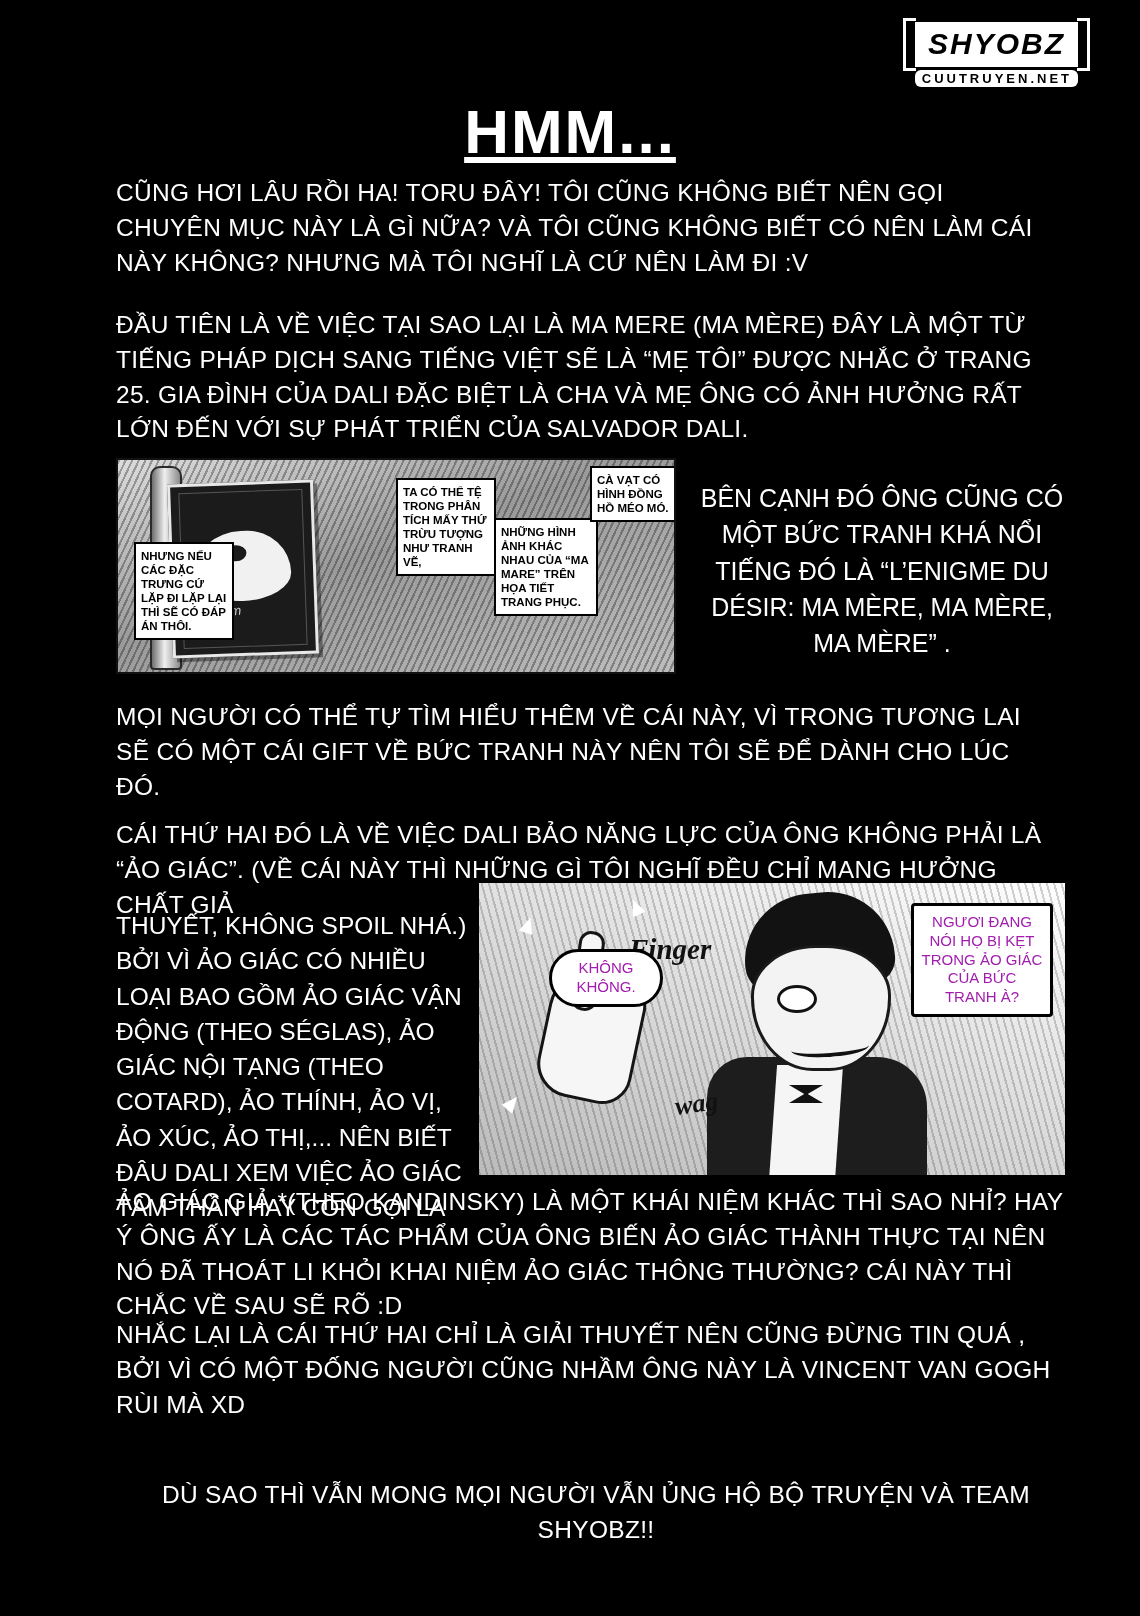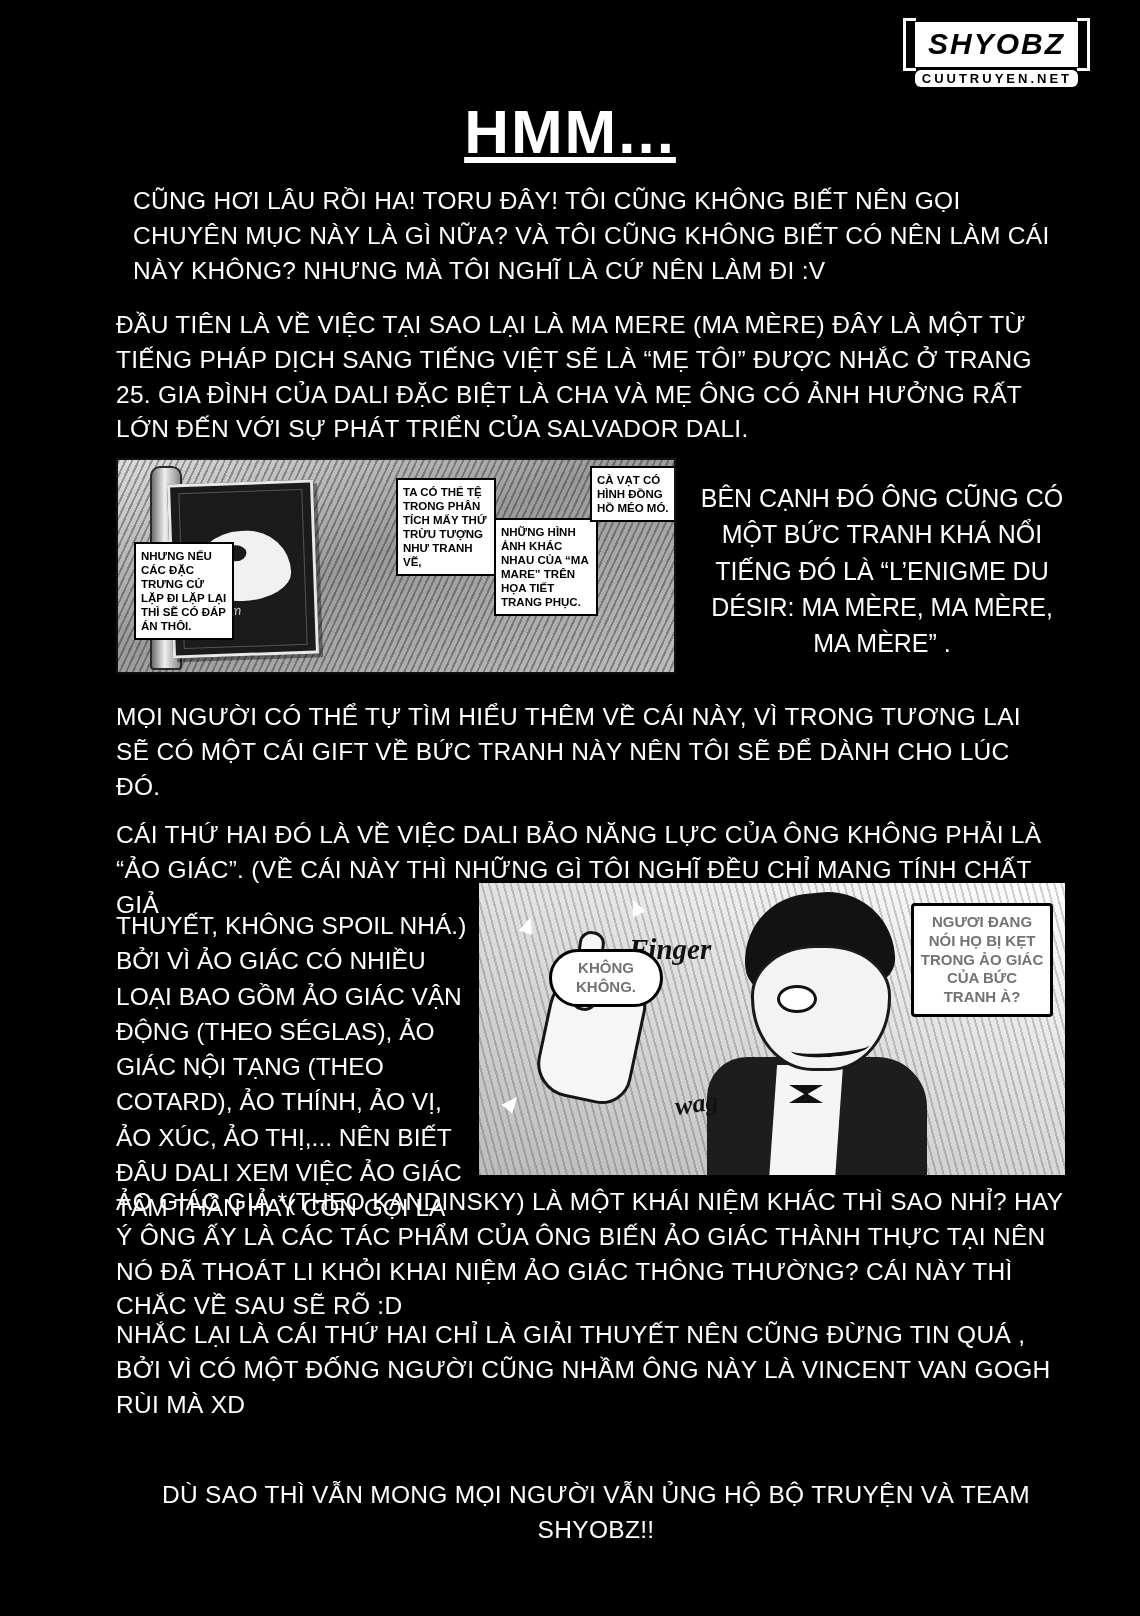--- a/index.html
+++ b/index.html
@@ -78,21 +78,21 @@
   }
 
   
   .para {
     position: absolute;
     font-size: 24.5px;
     line-height: 1.42;
     letter-spacing: 0.3px;
     color: #ffffff;
   }
-  .p1 { top: 184px; left: 116px; width: 920px; margin-left: 17px; }
+  .p1 { top: 176px; left: 116px; width: 920px; }
   .p2 { top: 308px; left: 116px; width: 935px; }
   .p3 { top: 700px; left: 116px; width: 945px; }
   .p4 { top: 818px; left: 116px; width: 950px; }
   .p6 { top: 1185px; left: 116px; width: 960px; }
   .p7 { top: 1318px; left: 116px; width: 960px; }
   .p8 { top: 1478px; left: 116px; width: 960px; text-align: center; }
 
   
   .side-right {
     position: absolute;
@@ -329,26 +329,26 @@
     font-style: italic;
     color: #111;
     font-size: 29px;
     font-weight: bold;
   }
   .script.finger-lbl { left: 150px; top: 22px; margin-top: 28px; }
   .script.wag-lbl { left: 196px; top: 206px; font-size: 26px; transform: rotate(-8deg); }
   .bubo {
     position: absolute;
     background: #ffffff;
-    color: #737373;
+    color: #a21caf;
     border: 3px solid #000000;
     font-size: 15px;
     line-height: 1.25;
     text-align: center;
-    font-weight: bold;
+    font-weight: normal;
     padding: 7px 6px;
   }
   .ob1 { left: 70px;  top: 66px;  width: 96px; border-radius: 48px; }
   .ob2 { left: 18px;  top: 118px; width: 104px; border-radius: 54px; }
   .ob3 { right: 12px; top: 20px;  width: 124px; border-radius: 4px; }
 
   .spark {
     position: absolute;
     width: 0; height: 0;
     border-left: 7px solid transparent;
@@ -387,21 +387,21 @@
     <div class="bub b1">NHƯNG NẾU CÁC ĐẶC TRƯNG CỨ LẶP ĐI LẶP LẠI THÌ SẼ CÓ ĐÁP ÁN THÔI.</div>
     <div class="bub b2">TA CÓ THỂ TỆ TRONG PHÂN TÍCH MẤY THỨ TRỪU TƯỢNG NHƯ TRANH VẼ,</div>
     <div class="bub b3">NHỮNG HÌNH ẢNH KHÁC NHAU CỦA “MA MARE” TRÊN HỌA TIẾT TRANG PHỤC.</div>
     <div class="bub b4">CÀ VẠT CÓ HÌNH ĐỒNG HỒ MÉO MÓ.</div>
   </div>
 
   <div class="side-right">BÊN CẠNH ĐÓ ÔNG CŨNG CÓ MỘT BỨC TRANH KHÁ NỔI TIẾNG ĐÓ LÀ  “L’ENIGME DU DÉSIR: MA MÈRE, MA MÈRE, MA MÈRE” .</div>
 
   <div class="para p3">MỌI NGƯỜI CÓ THỂ TỰ TÌM HIỂU THÊM VỀ  CÁI NÀY, VÌ TRONG TƯƠNG LAI SẼ CÓ MỘT CÁI GIFT VỀ BỨC TRANH NÀY NÊN TÔI SẼ ĐỂ DÀNH CHO LÚC ĐÓ.</div>
 
-  <div class="para p4">CÁI THỨ HAI ĐÓ LÀ VỀ VIỆC DALI BẢO NĂNG LỰC CỦA ÔNG KHÔNG PHẢI LÀ “ẢO GIÁC”. (VỀ CÁI NÀY THÌ NHỮNG GÌ TÔI NGHĨ ĐỀU CHỈ MANG TÍNH CHẤT GIẢ</div>
+  <div class="para p4">CÁI THỨ HAI ĐÓ LÀ VỀ VIỆC DALI BẢO NĂNG LỰC CỦA ÔNG KHÔNG PHẢI LÀ “ẢO GIÁC”. (VỀ CÁI NÀY THÌ NHỮNG GÌ TÔI NGHĨ ĐỀU CHỈ MANG HƯỞNG CHẤT GIẢ</div>
 
   <div class="side-left">THUYẾT, KHÔNG SPOIL NHÁ.) BỞI VÌ ẢO GIÁC CÓ NHIỀU LOẠI BAO GỒM ẢO GIÁC VẬN ĐỘNG (THEO SÉGLAS), ẢO GIÁC NỘI TẠNG (THEO COTARD), ẢO THÍNH, ẢO VỊ, ẢO XÚC, ẢO THỊ,... NÊN BIẾT ĐÂU DALI XEM VIỆC ẢO GIÁC TÂM THẦN HAY CÒN GỌI LÀ</div>
 
   <div class="panel2">
     <div class="panel2-bg"></div>
 
     <div class="spark" style="left:42px; top:34px; transform:rotate(18deg);"></div>
     <div class="spark" style="left:150px; top:16px; transform:rotate(-24deg);"></div>
     <div class="spark" style="left:26px; top:212px; transform:rotate(40deg);"></div>
 

